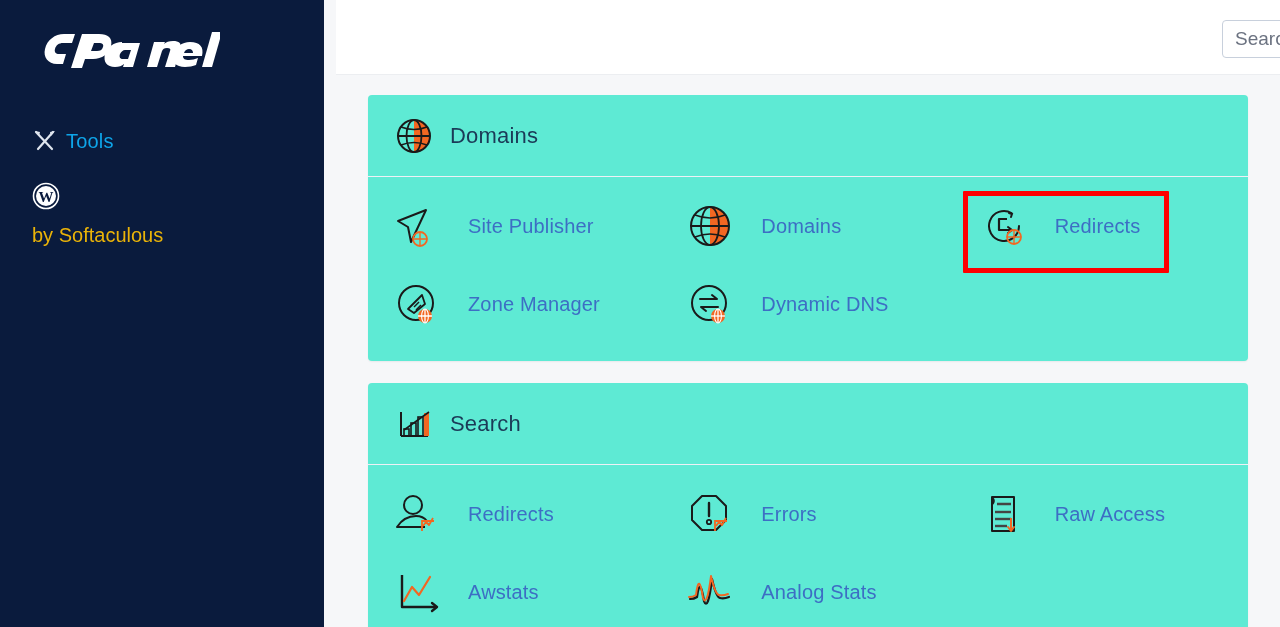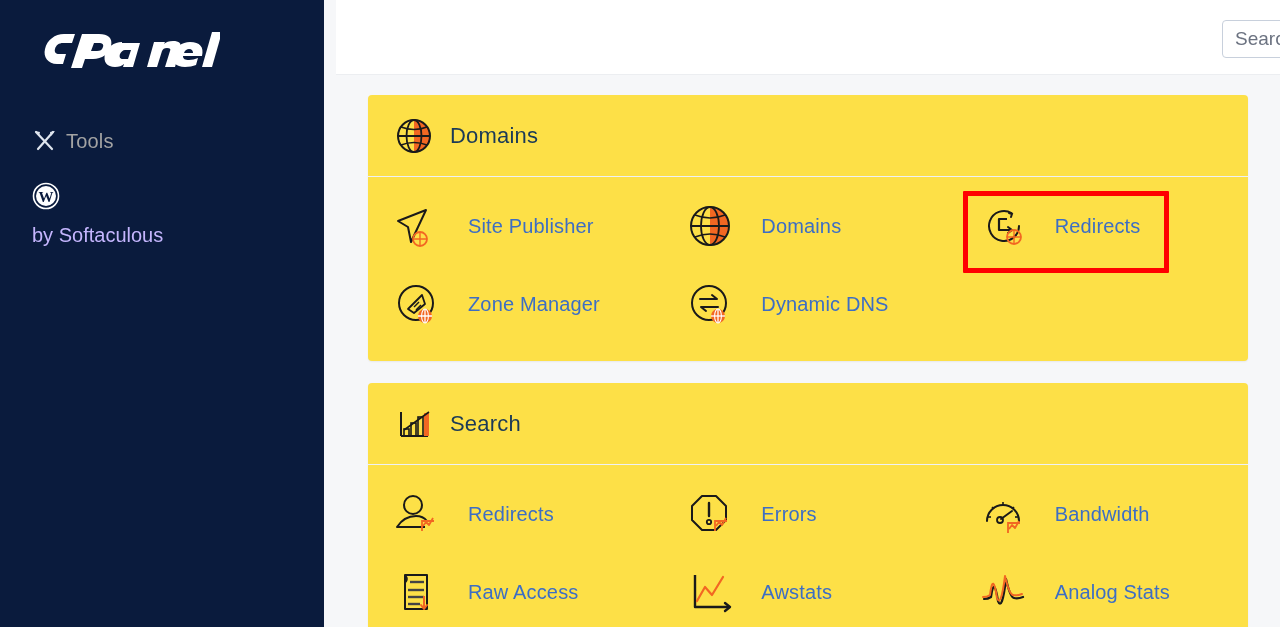--- a/index.html
+++ b/index.html
@@ -23,25 +23,25 @@
 
   .nav { padding: 24px 0 0 0; }
   .nav-item {
     display: flex; align-items: center;
     padding: 6px 0 6px 32px;
     margin-bottom: 14px;
     cursor: pointer;
   }
   .nav-icon { width: 34px; min-width: 34px; display: flex; align-items: center; }
   .nav-label {
-    color: #a3a3a3; font-size: 20px; letter-spacing: .2px;
+    color: #0ea5e9; font-size: 20px; letter-spacing: .2px;
     line-height: 30px; white-space: nowrap;
   }
   .nav-sub {
-    color: #c4b5fd; font-size: 20px; line-height: 30px;
+    color: #eab308; font-size: 20px; line-height: 30px;
     padding-left: 32px; margin-top: -10px;
   }
 
   
   .main {
     flex: 1; height: 627px; background: #f6f7f9;
     position: relative; overflow: hidden; padding-left: 12px;
   }
   .topbar {
     height: 75px; background: #ffffff;
@@ -56,21 +56,21 @@
     background: #fff; padding: 0 12px;
     font-size: 19px; color: #5a6472;
     font-family: "Liberation Sans", sans-serif;
     outline: none;
   }
   .search-input::placeholder { color: #6b7280; }
 
   .content { padding: 20px 32px 0 32px; }
 
   .panel {
-    background: #fde047; border-radius: 4px;
+    background: #5eead4; border-radius: 4px;
     box-shadow: 0 1px 2px rgba(16,24,40,.06);
     margin-bottom: 22px; overflow: hidden;
   }
   .panel-head {
     display: flex; align-items: center;
     height: 82px; padding-left: 24px;
     border-bottom: 1px solid #eef1f6;
   }
   .panel-head .head-icon { width: 58px; min-width: 58px; display: flex; align-items: center; }
   .panel-title {
@@ -289,37 +289,20 @@
                 <polygon points="17,7 31,7 41,17 41,31 31,41 17,41 7,31 7,17" fill="none" stroke="#1a1a1a" stroke-width="2" stroke-linejoin="round"></polygon>
                 <line x1="24" y1="14" x2="24" y2="27" stroke="#1a1a1a" stroke-width="2.4" stroke-linecap="round"></line>
                 <circle cx="24" cy="33" r="2.2" fill="none" stroke="#1a1a1a" stroke-width="1.8"></circle>
                 <polyline points="30,42 30,32 42,32" fill="none" stroke="#f26722" stroke-width="1.8"></polyline>
                 <polyline points="31,37 34,33 37,36 41,29" fill="none" stroke="#f26722" stroke-width="1.8" stroke-linejoin="round"></polyline>
               </svg>
             </span>
             <span class="cell-label">Errors</span>
           </div>
 
-          <div class="cell">
-            <span class="cell-icon">
-              <svg width="50" height="50" viewBox="0 0 50 50">
-                <path d="M8 32 A16 16 0 1 1 40 32" fill="none" stroke="#1a1a1a" stroke-width="2" stroke-linecap="round"></path>
-                <line x1="24" y1="13" x2="24" y2="16" stroke="#1a1a1a" stroke-width="1.6"></line>
-                <line x1="13" y1="18" x2="15" y2="20" stroke="#1a1a1a" stroke-width="1.6"></line>
-                <line x1="35" y1="18" x2="33" y2="20" stroke="#1a1a1a" stroke-width="1.6"></line>
-                <line x1="9" y1="28" x2="12" y2="28" stroke="#1a1a1a" stroke-width="1.6"></line>
-                <line x1="39" y1="28" x2="36" y2="28" stroke="#1a1a1a" stroke-width="1.6"></line>
-                <line x1="22" y1="30" x2="33" y2="22" stroke="#1a1a1a" stroke-width="2" stroke-linecap="round"></line>
-                <circle cx="21" cy="31" r="3" fill="none" stroke="#1a1a1a" stroke-width="1.8"></circle>
-                <polyline points="29,44 29,34 41,34" fill="none" stroke="#f26722" stroke-width="1.8"></polyline>
-                <polyline points="30,40 33,36 36,39 40,32" fill="none" stroke="#f26722" stroke-width="1.8" stroke-linejoin="round"></polyline>
-              </svg>
-            </span>
-            <span class="cell-label">Bandwidth</span>
-          </div>
 
           <div class="cell">
             <span class="cell-icon">
               <svg width="50" height="50" viewBox="0 0 50 50">
                 <path d="M13 8 H35 V42 H13 Z" fill="none" stroke="#1a1a1a" stroke-width="2" stroke-linejoin="round"></path>
                 <path d="M13 8 Q17 12 13 16" fill="none" stroke="#1a1a1a" stroke-width="1.6"></path>
                 <line x1="18" y1="15" x2="32" y2="15" stroke="#444" stroke-width="2.4"></line>
                 <line x1="16" y1="23" x2="32" y2="23" stroke="#444" stroke-width="2.4"></line>
                 <line x1="16" y1="30" x2="32" y2="30" stroke="#444" stroke-width="2.4"></line>
                 <line x1="16" y1="37" x2="28" y2="37" stroke="#444" stroke-width="2.4"></line>

